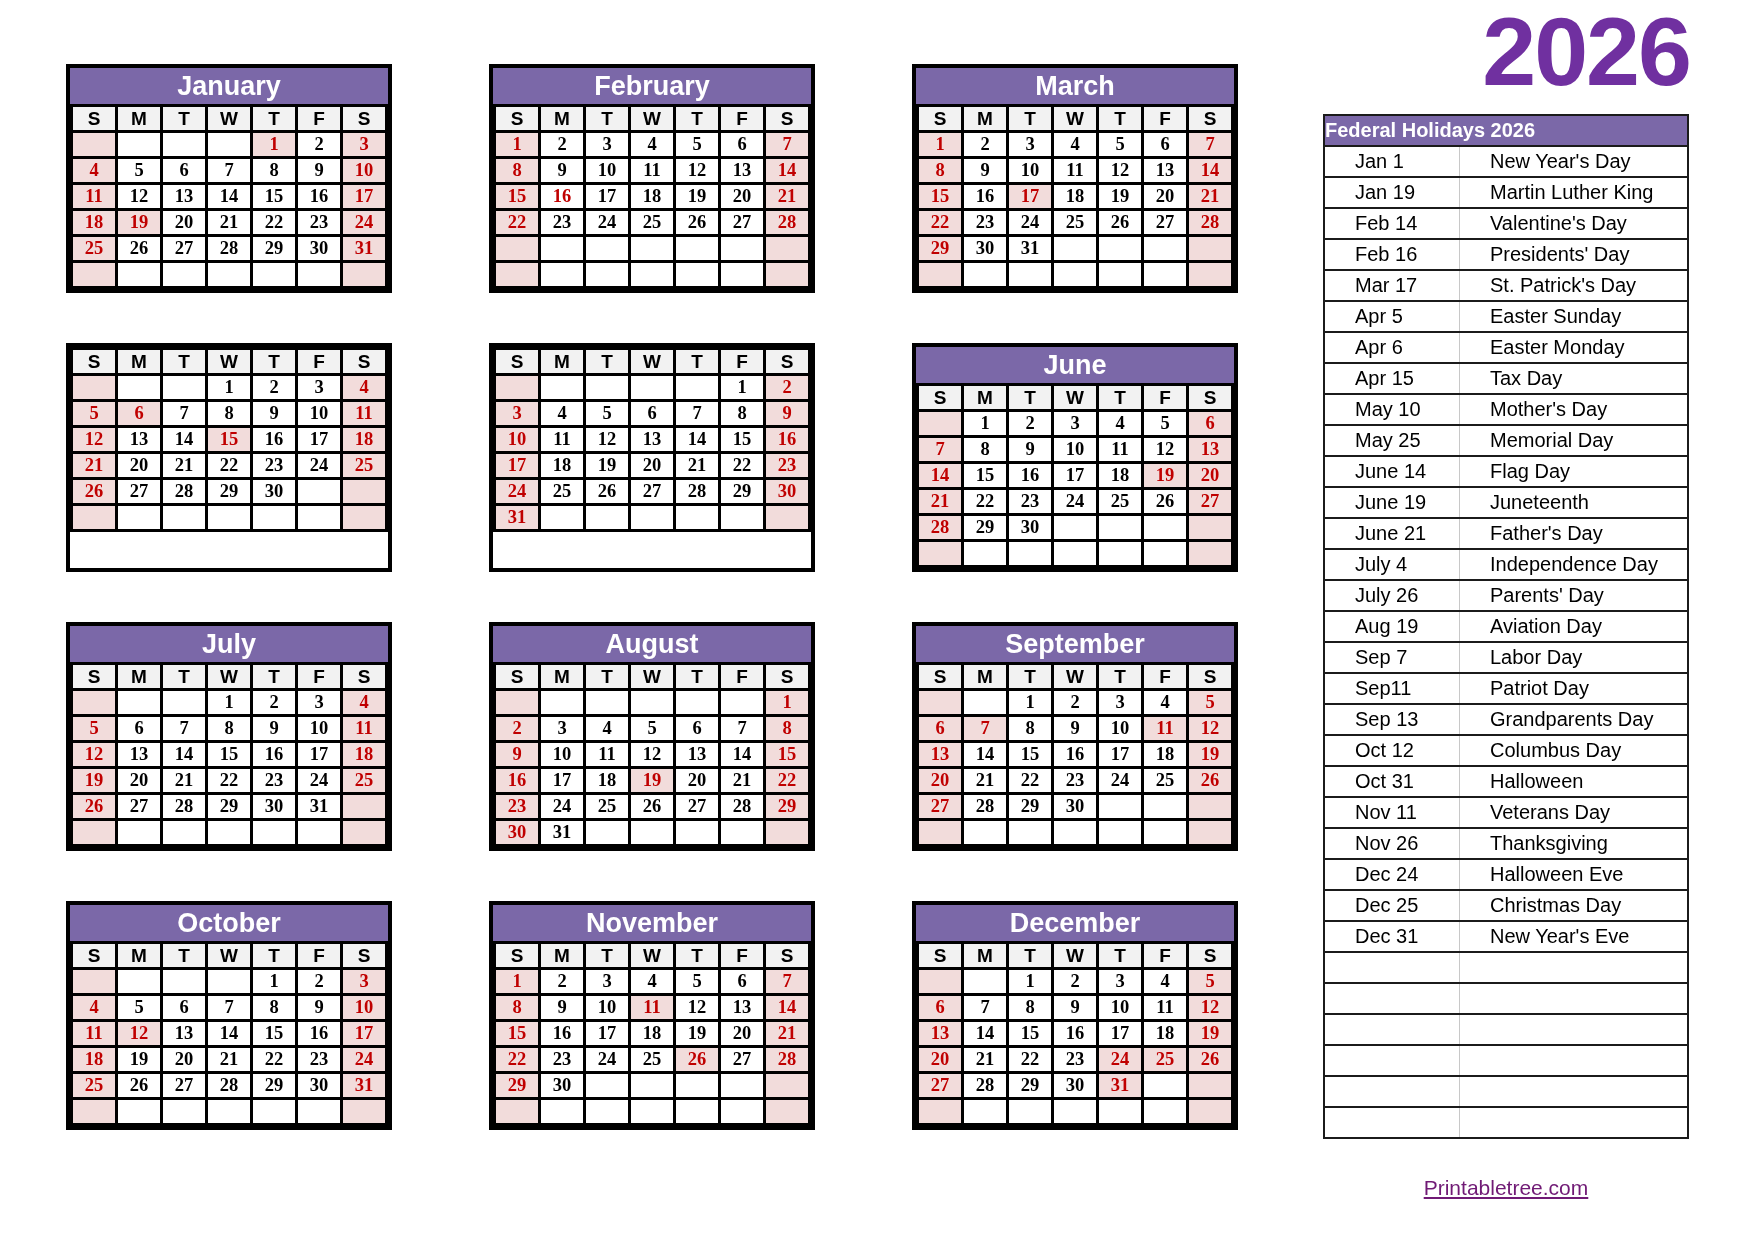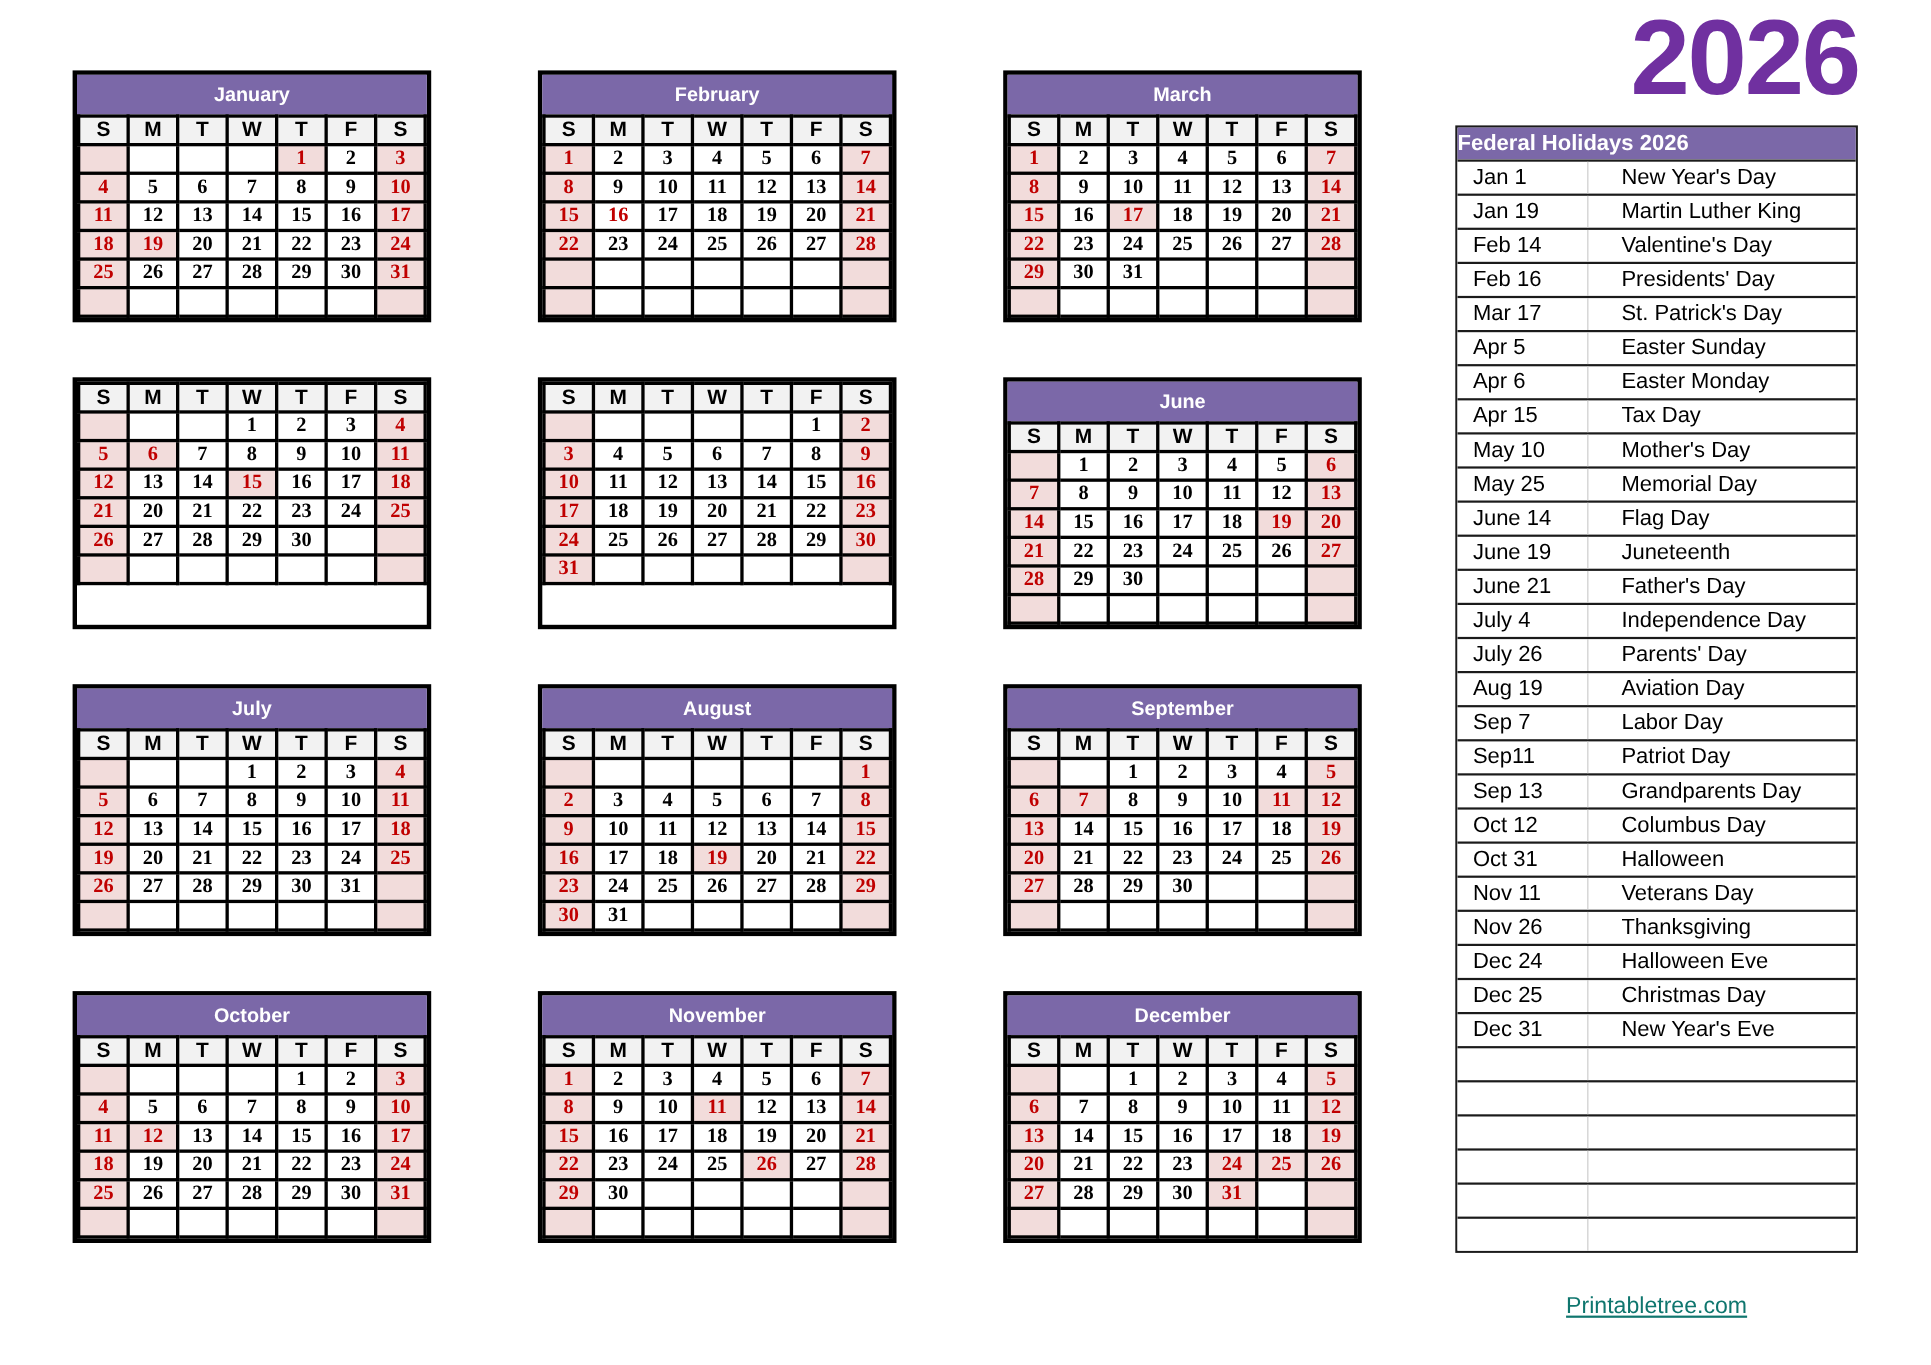--- a/index.html
+++ b/index.html
@@ -13,21 +13,21 @@
     color:#7030A0;letter-spacing:-2px;
   }
   .months-grid{
     position:absolute;left:66px;top:64px;
     display:grid;grid-template-columns:repeat(3,326px);
     column-gap:97px;row-gap:50px;
   }
   .month-block{border:4px solid #000;background:#fff;}
   .month-title{
     background:#7B68A8;color:#fff;text-align:center;
-    font-size:18px;font-weight:bold;height:36px;line-height:36px;
+    font-size:27px;font-weight:bold;height:36px;line-height:36px;
   }
   .month-table{border-collapse:collapse;width:100%;table-layout:fixed;}
   .month-table th,.month-table td{
     border:3px solid #000;height:23px;text-align:center;padding:0;
   }
   .month-table th{
     background:#F2F2F2;color:#000;font-family:"Liberation Sans",sans-serif;
     font-weight:bold;font-size:19px;
   }
   .month-table td{
@@ -42,25 +42,25 @@
     border:2px solid #1b1b1b;background:#fff;box-sizing:border-box;
   }
   .holidays-header{
     background:#7B68A8;color:#fff;font-weight:bold;font-size:20px;
     height:29px;line-height:29px;padding-left:0;
   }
   .holiday-row{
     display:flex;height:29px;line-height:29px;border-top:2px solid #1b1b1b;
     font-size:20px;color:#000;background:#fff;
   }
-  .holiday-date{width:104px;padding-left:14px;flex:none;}
+  .holiday-date{width:104px;padding-left:30px;flex:none;}
   .holiday-name{flex:1;border-left:1px solid #c8c8c8;padding-left:30px;}
   .site-link{
     position:absolute;left:1323px;top:1176px;width:366px;text-align:center;
-    color:#0f766e;text-decoration:underline;font-size:21px;cursor:pointer;
+    color:#701a75;text-decoration:underline;font-size:21px;cursor:pointer;
   }
 </style>
 </head>
 <body>
 
 <div>
   <div class="year-title">2026</div>
   <div class="months-grid">
       <div class="month-block">
         <div class="month-title">January</div>

